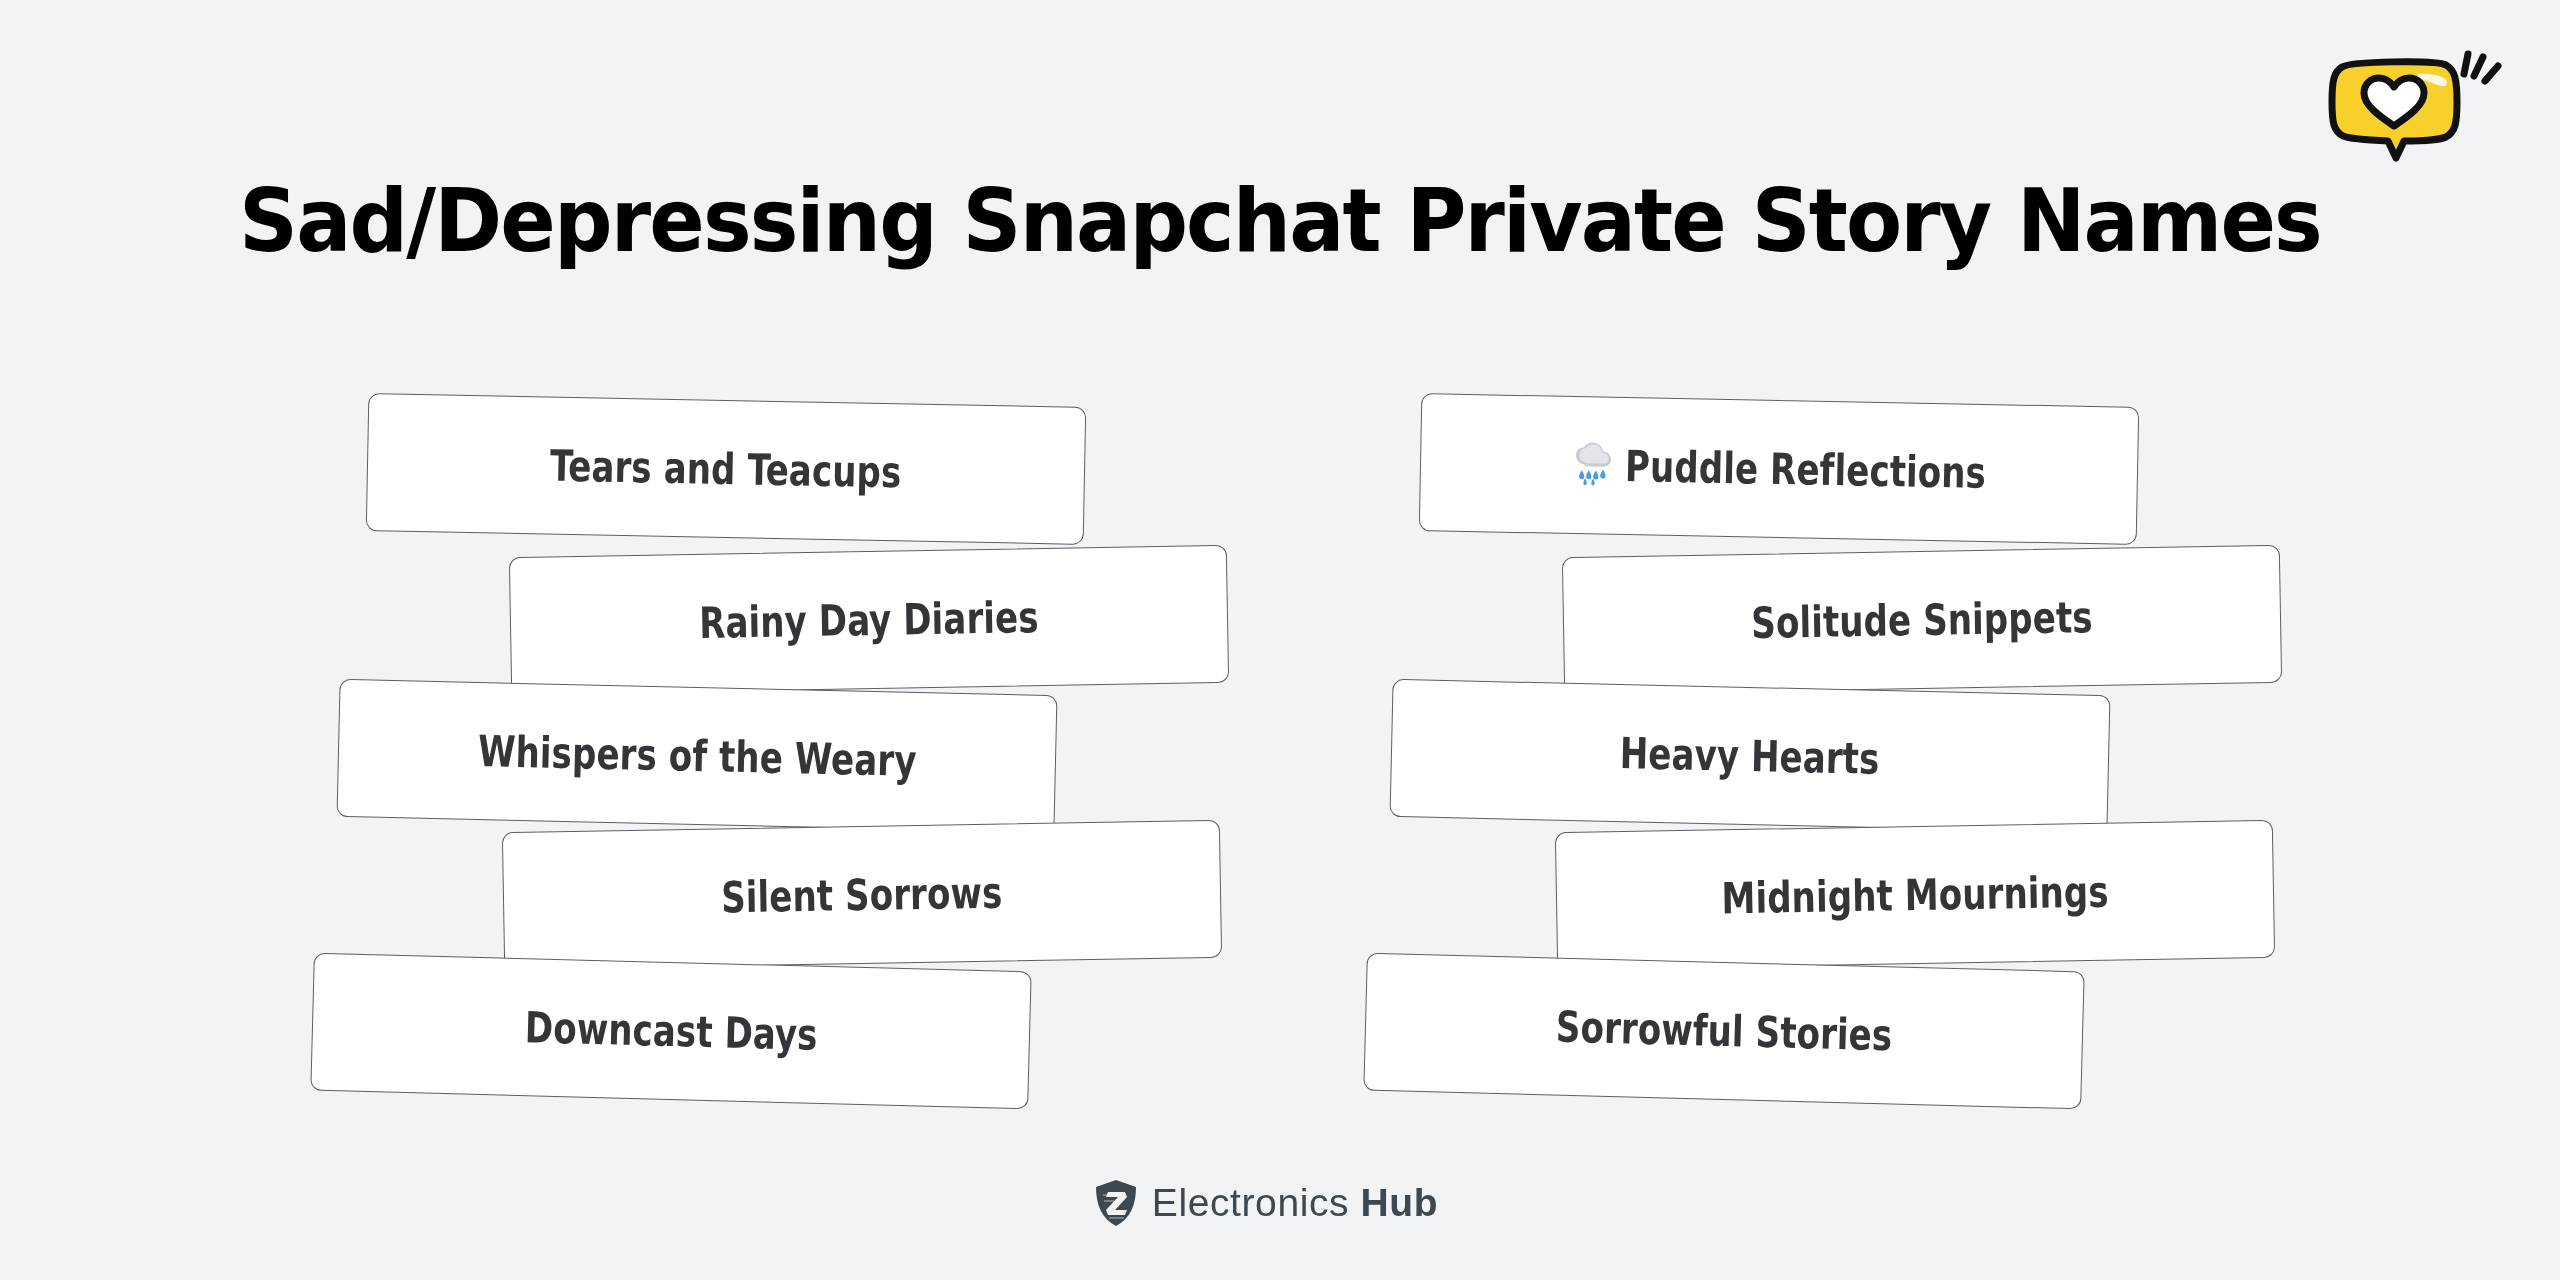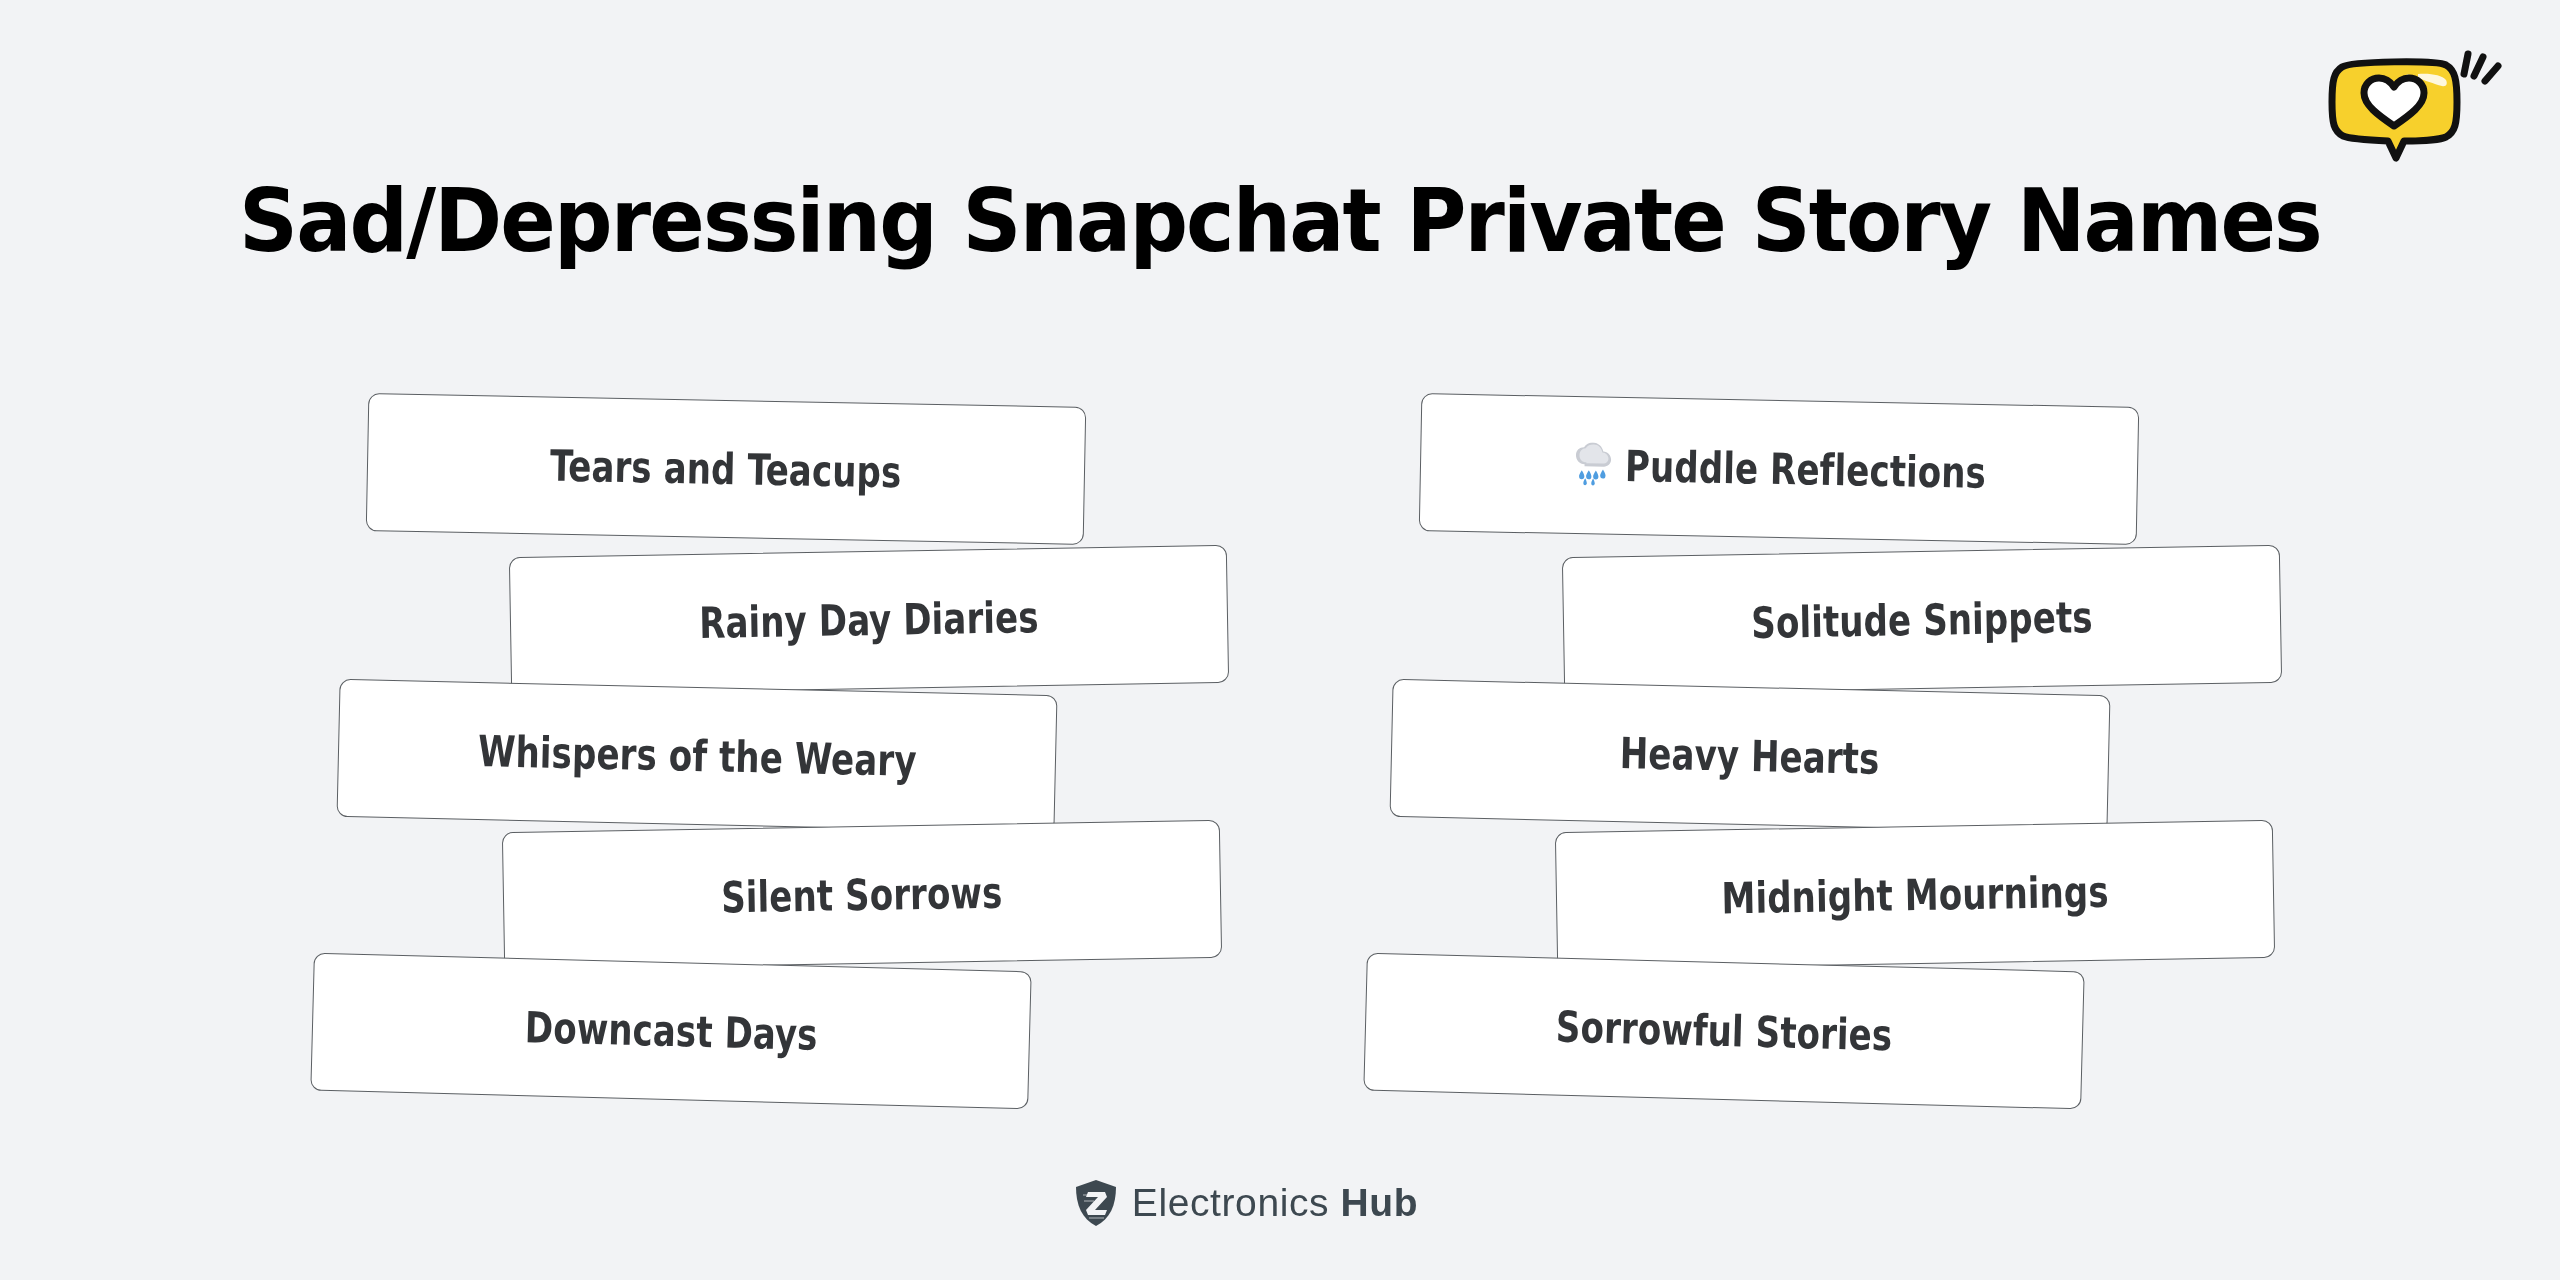--- a/index.html
+++ b/index.html
@@ -95,20 +95,21 @@
   .footer {
     position: absolute;
     left: 0;
     top: 1168px;
     width: 2492px;
     height: 70px;
     display: flex;
     align-items: center;
     justify-content: center;
     gap: 14px;
+    padding-left: 20px;
   }
   .footer-mark { width: 44px; height: 48px; display: block; }
   .footer-mark svg { display: block; width: 44px; height: 48px; }
   .footer-text {
     font-family: "Liberation Sans", sans-serif;
     font-size: 39px;
     color: #3d4850;
     letter-spacing: 0.6px;
     white-space: nowrap;
   }

